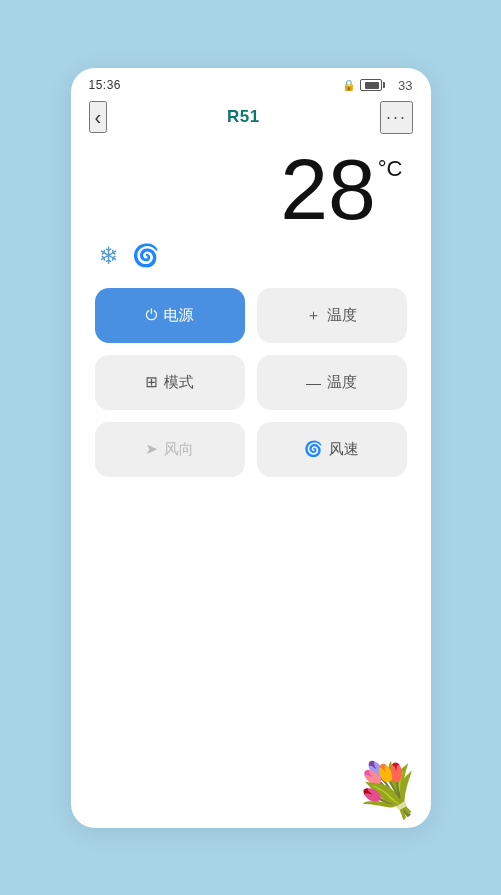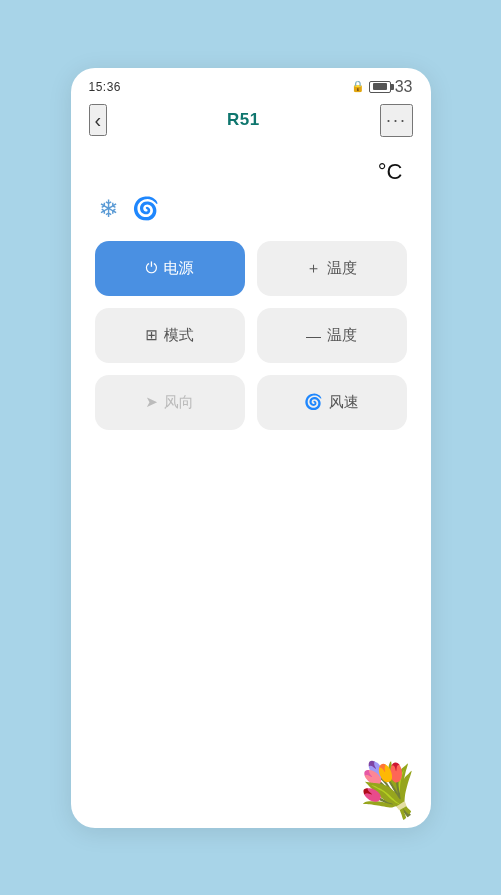--- a/index.html
+++ b/index.html
@@ -193,31 +193,32 @@
 
   <div class="status-bar">
     <span class="status-left">15:36</span>
     <div class="status-right">
 
       <span style="font-size:11px; color:#555;">🔒</span>
 
       <div class="battery-icon">
         <div class="battery-fill"></div>
       </div>
-      <span style="font-size:16px;color:#555;">33</span>
+      <span style="font-size:13px;color:#555;margin-left:12px;">33</span>
     </div>
   </div>
 
   <div class="top-nav">
     <button class="back-btn">‹</button>
     <span class="nav-title">R51</span>
     <button class="more-btn">···</button>
   </div>
 
   <div class="temp-section">
+    <span class="temp-value">28</span>
     <span class="temp-unit">°C</span>
   </div>
 
   <div class="icons-row">
     <span class="mode-icon">❄</span>
     <span class="fan-icon">🌀</span>
   </div>
 
   <div class="btn-grid">
 

